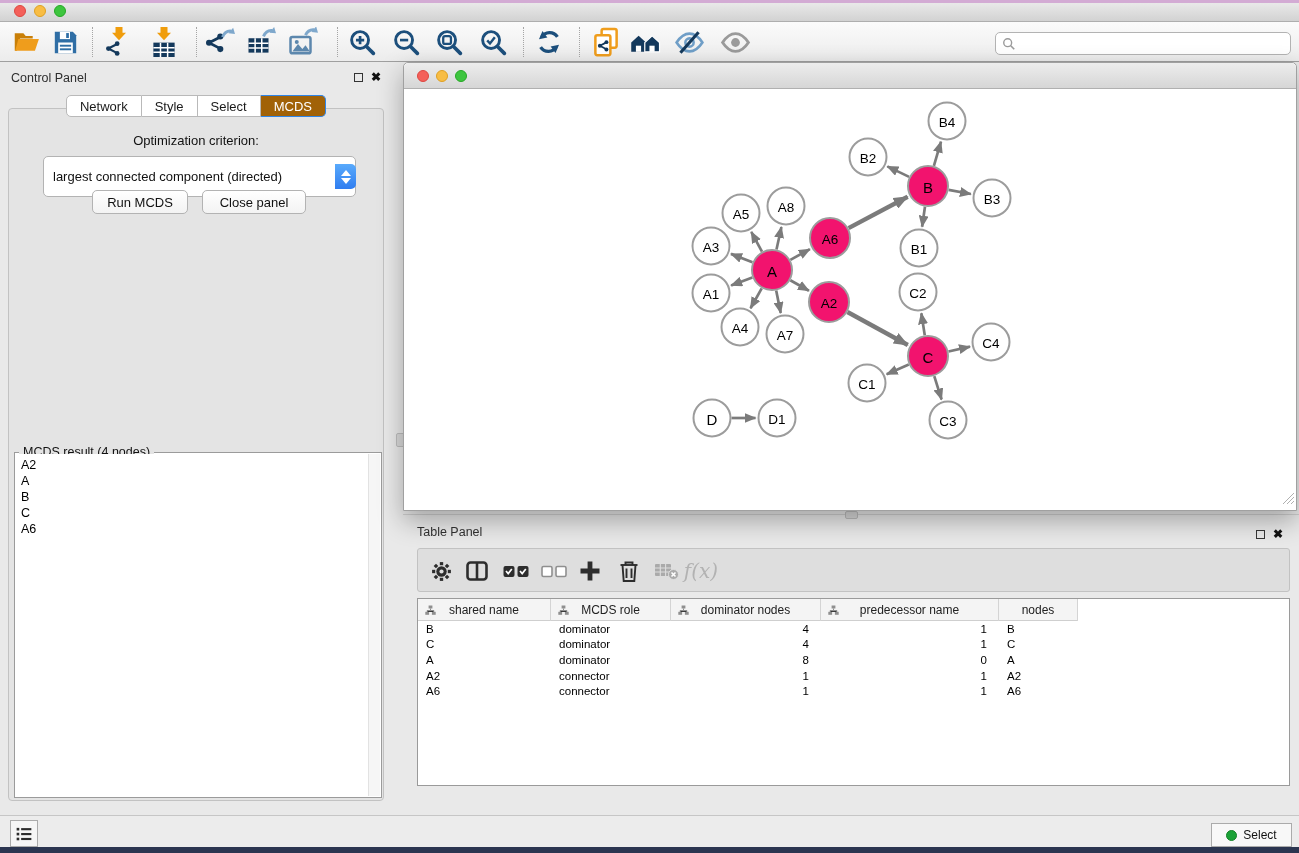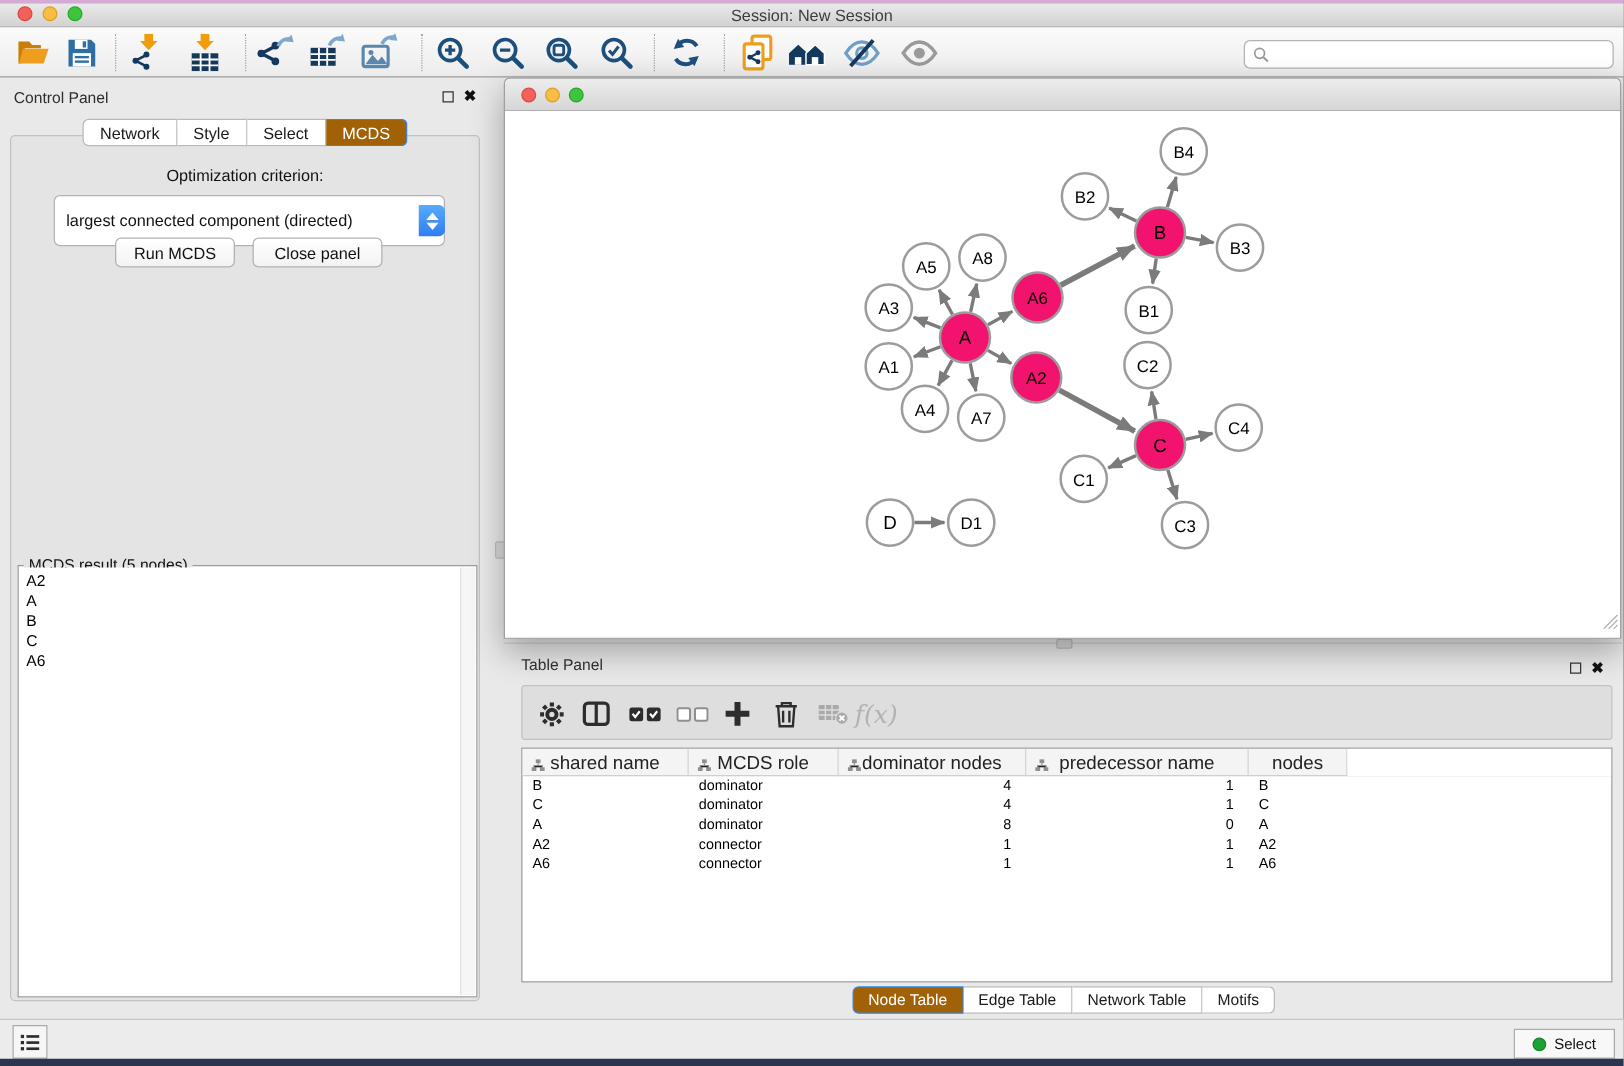--- a/index.html
+++ b/index.html
@@ -73,21 +73,21 @@
   .h-split-line { position:absolute; left:403px; top:514px; width:896px; height:1px; background:#cfcfcf; }
 
   
   .tp-title { position:absolute; left:417px; top:525px; font-size:12.5px; color:#2e2e2e; }
   .tp-toolbar { position:absolute; left:417px; top:548px; width:873px; height:44px;
                 background:#dedede; border:1px solid #c2c2c2; border-radius:3px;padding-left:48px; }
   .tpi { position:absolute; top:7px; width:30px; height:30px; display:flex; align-items:center; justify-content:center; }
   .fx { font-family:"DejaVu Serif", serif; font-style:italic; font-size:20px; color:#b2b2b2; }
   .tbl { position:absolute; left:417px; top:598px; width:873px; height:188px; background:#fff; border:1px solid #9a9a9a; overflow:hidden; }
   .tbl-head { display:flex; height:22px; background:#f4f4f4; border-bottom:1px solid #cfcfcf; }
-  .th { position:relative; display:flex; align-items:center; justify-content:center; font-size:15px; color:#222;
+  .th { position:relative; display:flex; align-items:center; justify-content:center; font-size:12px; color:#222;
         border-right:1px solid #d4d4d4; height:22px; }
   .th .hic { position:absolute; left:7px; top:6px; }
   .th.filler { flex:1; background:#fff; border-right:none; }
   .tbl-row { display:flex; height:15.6px; align-items:center; }
   .td { font-size:11.5px; color:#000; white-space:nowrap; overflow:hidden; }
   .td.num { text-align:right; padding-right:12px; }
   .td.left { padding-left:8px; }
   .tp-tabs { left:403px; width:896px; top:789px; justify-content:center; }
   .tp-tabs .seg { font-size:12.5px; height:22px; padding:0 12px; }
 
@@ -105,21 +105,20 @@
 
 <div class="screen">
 
   <div class="lavender"></div>
   <div class="titlebar">
     <div class="traffic">
       <span class="tl red"></span>
       <span class="tl yel"></span>
       <span class="tl grn"></span>
     </div>
-    <div class="app-title">Session: New Session</div>
   </div>
 
   <div class="toolbar">
     <span class="ti" style="left:11px">
       <svg width="28" height="28" viewBox="0 0 24 24">
           <path d="M1.5 4.5h7.4l2 2.3h6v2.2H6L3.4 19.5H1.5z" fill="#c97f07"></path>
           <path d="M4.6 9.4h17.6l-3.4 10.1H1.9z" fill="#ef9d1c"></path>
         </svg>
     </span>
     <span class="ti" style="left:49px">
@@ -296,21 +295,21 @@
           <polygon points="5,0 10,6 0,6" fill="#fff"></polygon>
         </svg>
       <svg width="10" height="6" viewBox="0 0 10 6">
           <polygon points="0,0 10,0 5,6" fill="#fff"></polygon>
         </svg>
     </span>
   </div>
   <div class="btn" style="left:92px; top:190px; width:96px;">Run MCDS</div>
   <div class="btn" style="left:202px; top:190px; width:104px;">Close panel</div>
   <div class="mcds-fieldset">
-    <span class="mcds-legend">MCDS result (5 nodes)</span>
+    <span class="mcds-legend">MCDS result (4 nodes)</span>
     <div class="mcds-list" id="mcds-list">
         <div class="mcds-item">A2</div>
         <div class="mcds-item">A</div>
         <div class="mcds-item">B</div>
         <div class="mcds-item">C</div>
         <div class="mcds-item">A6</div>
       </div>
     <div class="mcds-scroll"></div>
   </div>
 
@@ -576,26 +575,20 @@
         </div>
         <div class="tbl-row">
           <div class="td left" style="width: 133px;">A6</div>
           <div class="td left" style="width: 120px;">connector</div>
           <div class="td num" style="width: 150px;">1</div>
           <div class="td num" style="width: 178px;">1</div>
           <div class="td left" style="width: 79px;">A6</div>
         </div>
       </div>
   </div>
-  <div class="seg-tabs tp-tabs" id="tp-tabs">
-      <div class="seg active">Node Table</div>
-      <div class="seg">Edge Table</div>
-      <div class="seg">Network Table</div>
-      <div class="seg">Motifs</div>
-    </div>
 
   <div class="statusbar">
     <span class="list-btn">
       <svg width="18" height="18" viewBox="0 0 22 22">
           <g fill="#2d2d2d">
             <rect x="2" y="3.5" width="3.2" height="3.2"></rect>
             <rect x="2" y="9.5" width="3.2" height="3.2"></rect>
             <rect x="2" y="15.5" width="3.2" height="3.2"></rect>
             <rect x="7.5" y="3.8" width="12.5" height="2.6"></rect>
             <rect x="7.5" y="9.8" width="12.5" height="2.6"></rect>

